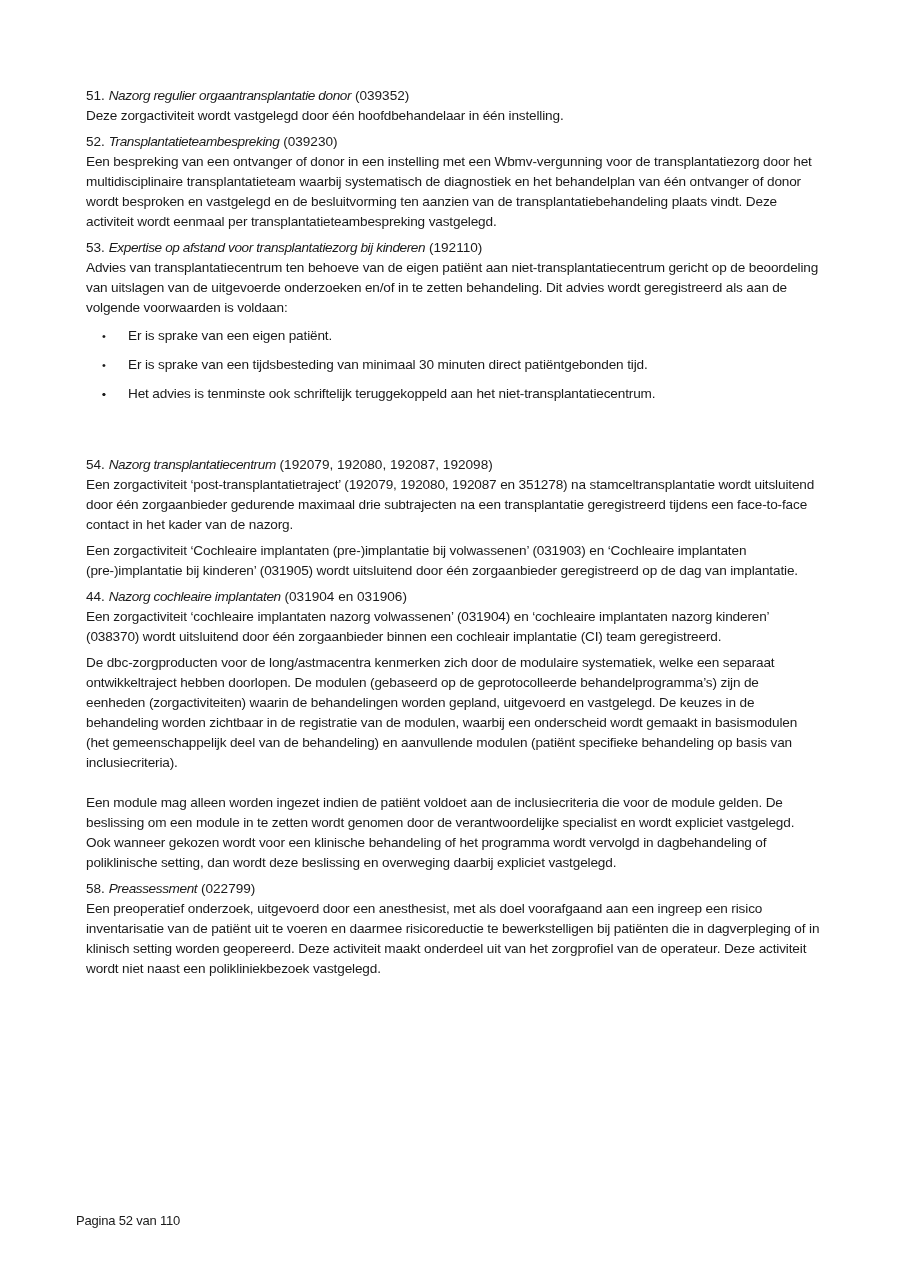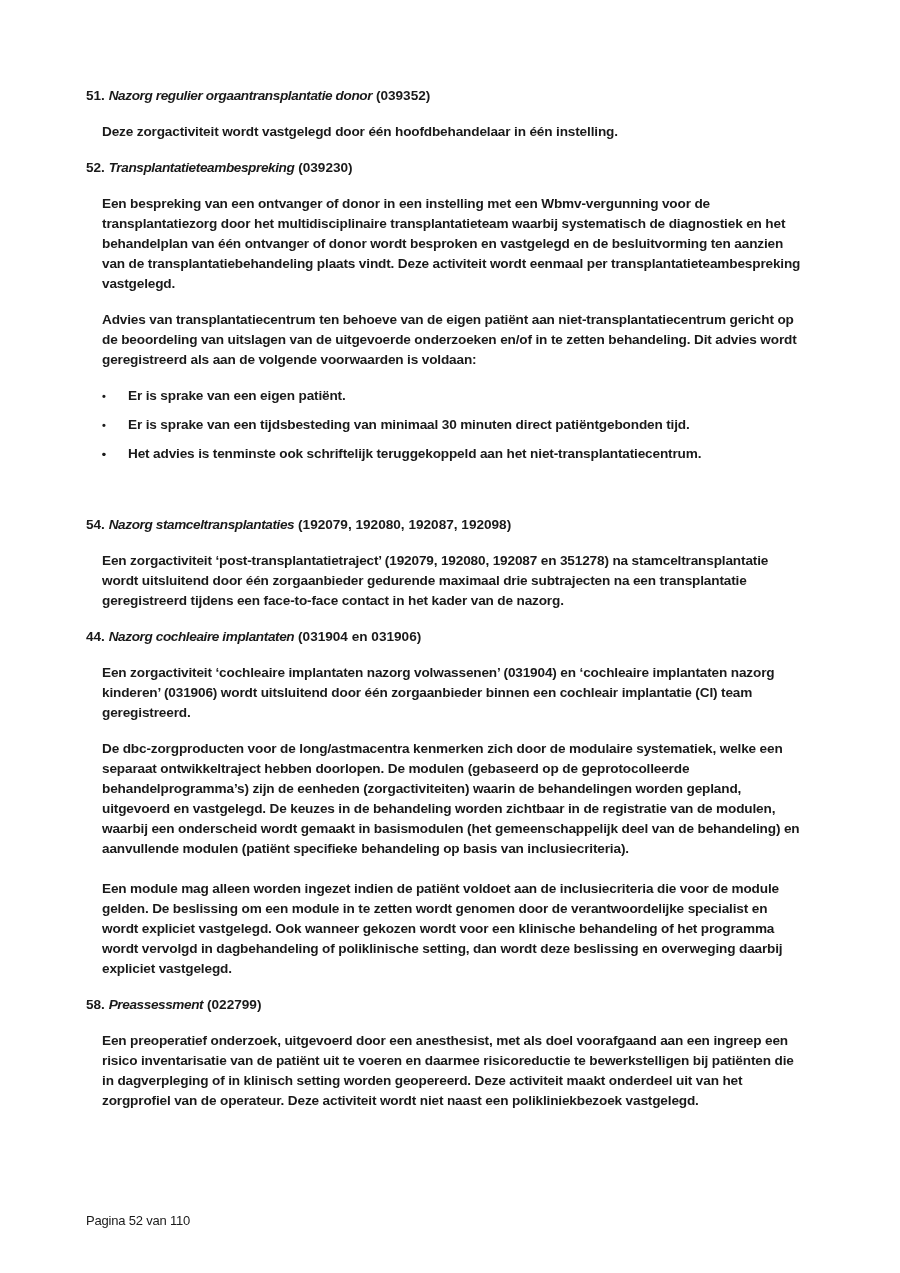--- a/index.html
+++ b/index.html
@@ -2,73 +2,75 @@
 <html><head>
 <meta charset="utf-8">
 <style>
   html, body { margin: 0; padding: 0; background: #ffffff; }
   body {
     width: 900px; height: 1273px; position: relative; overflow: hidden;
     font-family: "Liberation Sans", sans-serif;
     color: #1a1a1a;
   }
   .page { position: absolute; left: 86px; top: 86px; width: 735px; }
-  .section { margin-bottom: 6px; font-weight: bold; }
+  .section { margin-bottom: 6px; }
   .heading { font-size: 13.6px; line-height: 20px; margin: 0; }
   .heading .title { font-style: italic; letter-spacing: -0.4px; }
-  .para { font-size: 13.6px; line-height: 20px; margin: 16px; letter-spacing: -0.15px; }
+  .para { font-size: 13.6px; line-height: 20px; margin: 0; letter-spacing: -0.15px; }
   .para + .para { margin-top: 20px; }
   ul.bullets { list-style: none; margin: 8px 0 0 0; padding: 0; }
   ul.bullets li { position: relative; padding-left: 42px; font-size: 13.6px; line-height: 20px; margin-bottom: 9px; letter-spacing: -0.15px; }
   ul.bullets li .bullet { position: absolute; left: 16px; top: 0; font-size: 11px; }
   .gap-large { height: 42px; }
   .footer {
-    position: absolute; left: 86px; top: 1213px; width: 733px;
+    position: absolute; left: 76px; top: 1213px; width: 733px;
     display: flex; justify-content: space-between;
     font-size: 13px; letter-spacing: -0.2px;
   }
 </style>
 </head>
 <body>
 
 <div class="page">
 
   <div class="section">
     <p class="heading"><span>51.</span> <span class="title">Nazorg regulier orgaantransplantatie donor</span> <span>(039352)</span></p>
     <p class="para">Deze zorgactiviteit wordt vastgelegd door één hoofdbehandelaar in één instelling.</p>
   </div>
 
   <div class="section">
     <p class="heading"><span>52.</span> <span class="title">Transplantatieteambespreking</span> <span>(039230)</span></p>
     <p class="para">Een bespreking van een ontvanger of donor in een instelling met een Wbmv-vergunning voor de transplantatiezorg door het multidisciplinaire transplantatieteam waarbij systematisch de diagnostiek en het behandelplan van één ontvanger of donor wordt besproken en vastgelegd en de besluitvorming ten aanzien van de transplantatiebehandeling plaats vindt. Deze activiteit wordt eenmaal per transplantatieteambespreking vastgelegd.</p>
   </div>
 
   <div class="section">
+    <p class="heading"><span>53.</span> <span class="title">Expertise op afstand voor transplantatiezorg bij kinderen</span> <span>(192110)</span></p>
     <p class="para">Advies van transplantatiecentrum ten behoeve van de eigen patiënt aan niet-transplantatiecentrum gericht op de beoordeling van uitslagen van de uitgevoerde onderzoeken en/of in te zetten behandeling. Dit advies wordt geregistreerd als aan de volgende voorwaarden is voldaan:</p>
     <ul class="bullets">
       <li><span class="bullet">•</span><span>Er is sprake van een eigen patiënt.</span></li>
       <li><span class="bullet">•</span><span>Er is sprake van een tijdsbesteding van minimaal 30 minuten direct patiëntgebonden tijd.</span></li>
       <li><span class="bullet">•</span></li>
       <li><span class="bullet">•</span><span>Het advies is tenminste ook schriftelijk teruggekoppeld aan het niet-transplantatiecentrum.</span></li>
     </ul>
   </div>
 
   <div class="gap-large"></div>
 
   <div class="section">
-    <p class="heading"><span>54.</span> <span class="title">Nazorg stamceltransplantaties</span> <span>(192079, 192080, 192087, 192098)</span></p>
+    <p class="heading"><span>54.</span> <span class="title">Nazorg transplantatiecentrum</span> <span>(192079, 192080, 192087, 192098)</span></p>
     <p class="para">Een zorgactiviteit ‘post-transplantatietraject’ (192079, 192080, 192087 en 351278) na stamceltransplantatie wordt uitsluitend door één zorgaanbieder gedurende maximaal drie subtrajecten na een transplantatie geregistreerd tijdens een face-to-face contact in het kader van de nazorg.</p>
   </div>
 
   <div class="section">
+    <p class="para">Een zorgactiviteit ‘Cochleaire implantaten (pre-)implantatie bij volwassenen’ (031903) en ‘Cochleaire implantaten (pre-)implantatie bij kinderen’ (031905) wordt uitsluitend door één zorgaanbieder geregistreerd op de dag van implantatie.</p>
   </div>
 
   <div class="section">
     <p class="heading"><span>44.</span> <span class="title">Nazorg cochleaire implantaten</span> <span>(031904 en 031906)</span></p>
-    <p class="para">Een zorgactiviteit ‘cochleaire implantaten nazorg volwassenen’ (031904) en ‘cochleaire implantaten nazorg kinderen’ (031906) wordt uitsluitend door één zorgaanbieder binnen een cochleair implantatie (CI) team geregistreerd.</p>
+    <p class="para">Een zorgactiviteit ‘cochleaire implantaten nazorg volwassenen’ (031904) en ‘cochleaire implantaten nazorg kinderen’ (038370) wordt uitsluitend door één zorgaanbieder binnen een cochleair implantatie (CI) team geregistreerd.</p>
   </div>
 
   <div class="section">
     <p class="para">De dbc-zorgproducten voor de long/astmacentra kenmerken zich door de modulaire systematiek, welke een separaat ontwikkeltraject hebben doorlopen. De modulen (gebaseerd op de geprotocolleerde behandelprogramma’s) zijn de eenheden (zorgactiviteiten) waarin de behandelingen worden gepland, uitgevoerd en vastgelegd. De keuzes in de behandeling worden zichtbaar in de registratie van de modulen, waarbij een onderscheid wordt gemaakt in basismodulen (het gemeenschappelijk deel van de behandeling) en aanvullende modulen (patiënt specifieke behandeling op basis van inclusiecriteria).</p>
     <p class="para">Een module mag alleen worden ingezet indien de patiënt voldoet aan de inclusiecriteria die voor de module gelden. De beslissing om een module in te zetten wordt genomen door de verantwoordelijke specialist en wordt expliciet vastgelegd. Ook wanneer gekozen wordt voor een klinische behandeling of het programma wordt vervolgd in dagbehandeling of poliklinische setting, dan wordt deze beslissing en overweging daarbij expliciet vastgelegd.</p>
   </div>
 
   <div class="section">
     <p class="heading"><span>58.</span> <span class="title">Preassessment</span> <span>(022799)</span></p>
     <p class="para">Een preoperatief onderzoek, uitgevoerd door een anesthesist, met als doel voorafgaand aan een ingreep een risico inventarisatie van de patiënt uit te voeren en daarmee risicoreductie te bewerkstelligen bij patiënten die in dagverpleging of in klinisch setting worden geopereerd. Deze activiteit maakt onderdeel uit van het zorgprofiel van de operateur. Deze activiteit wordt niet naast een polikliniekbezoek vastgelegd.</p>

